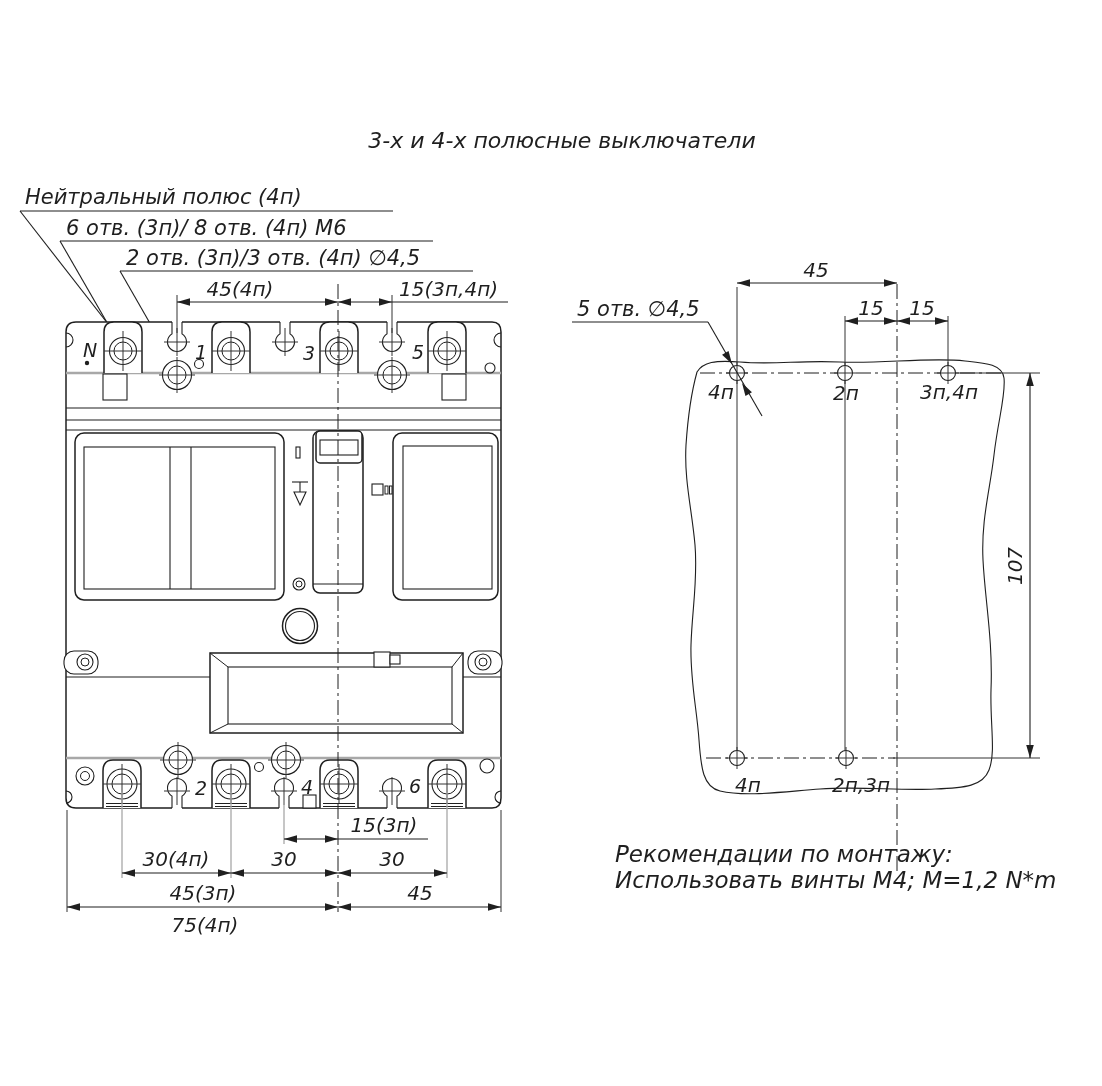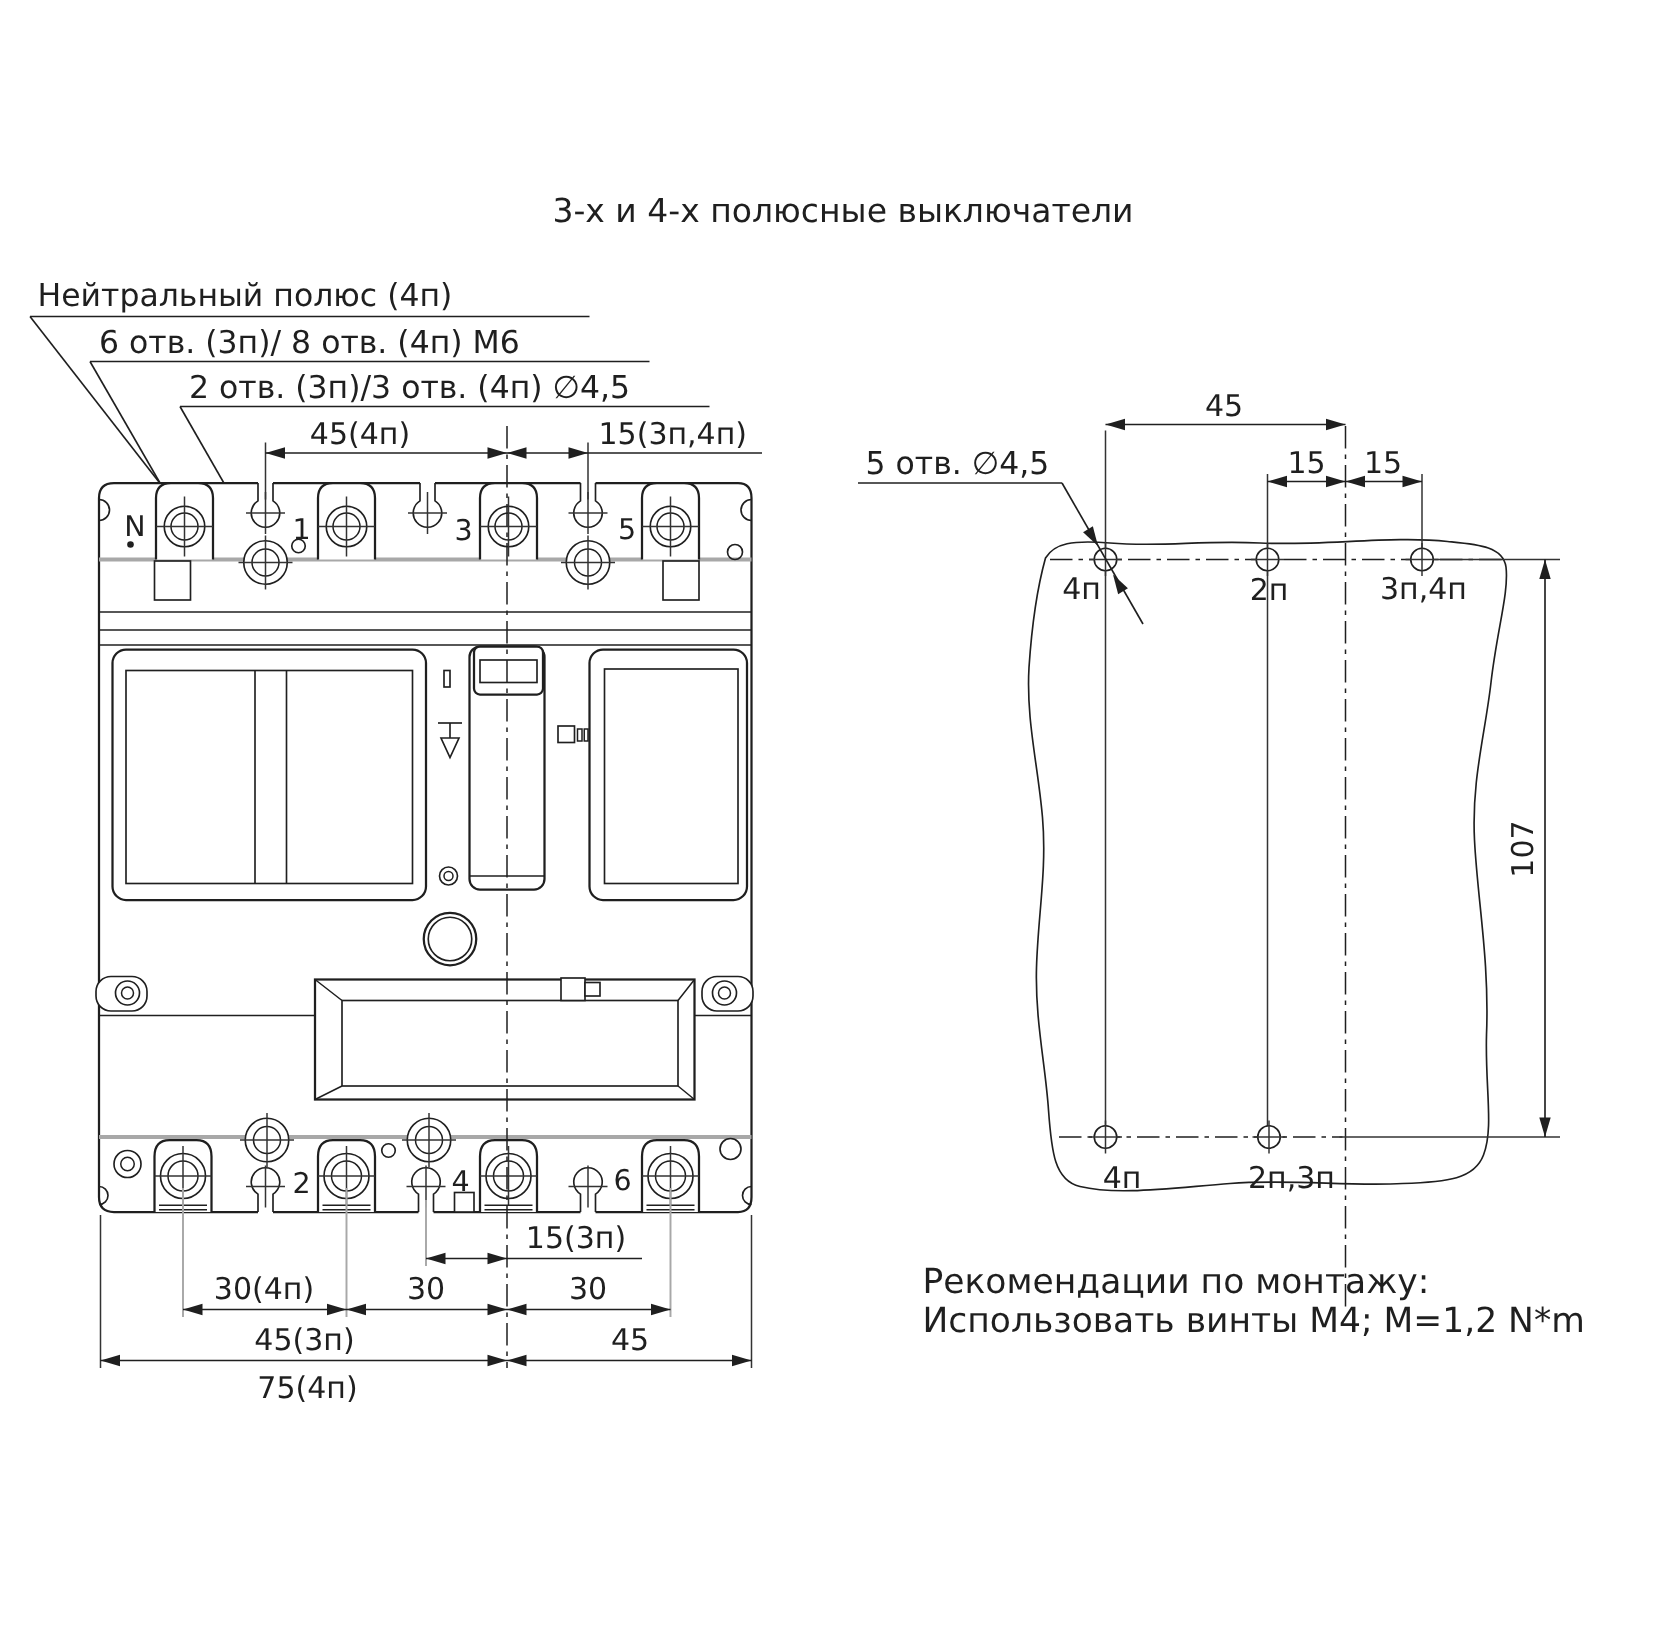--- a/index.html
+++ b/index.html
@@ -1,16 +1,16 @@
 <!DOCTYPE html>
 <html><head>
 <meta charset="utf-8">
 <style>
   html,body{margin:0;padding:0;background:#ffffff;}
-  .stage{position:relative;width:1102px;height:1086px;background:#ffffff;overflow:hidden;}
+  .stage{position:relative;width:1102px;height:1086px;background:#ffffff;overflow:hidden;font-style:italic;}
   svg{display:block;}
   .t{font-family:"DejaVu Sans",sans-serif;fill:#1f1f1f;}
   .t22{font-size:22px;}
   .t21{font-size:21px;}
   .t20{font-size:20px;}
   .t23{font-size:23px;}
   .t19{font-size:19px;}
   .ln{stroke:#1f1f1f;fill:none;}
   .w15{stroke-width:1.5;}
   .w11{stroke-width:1.1;}

